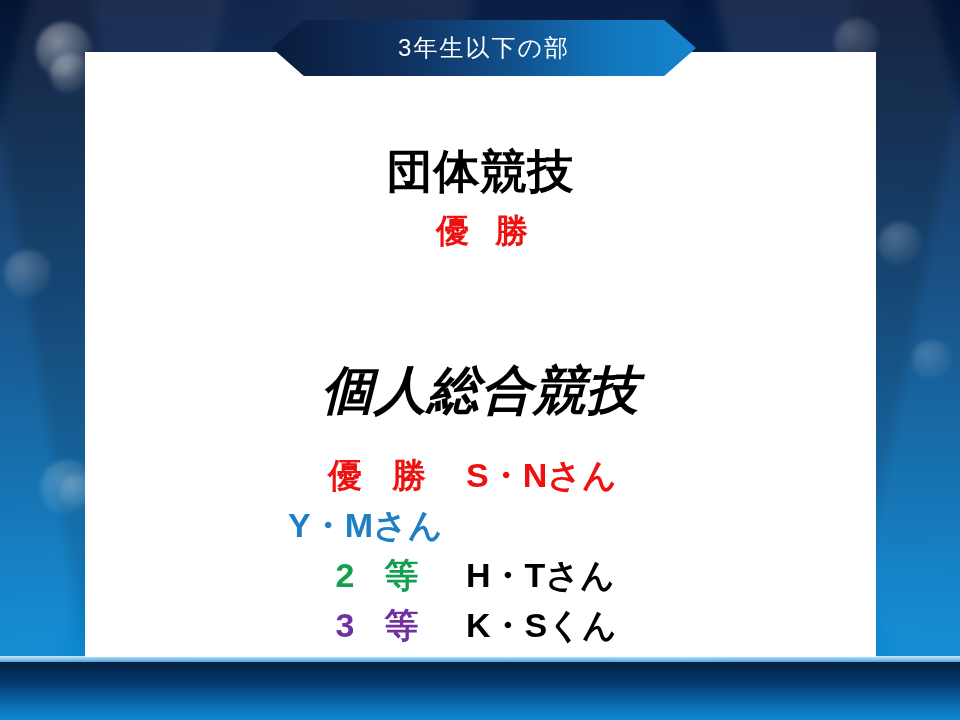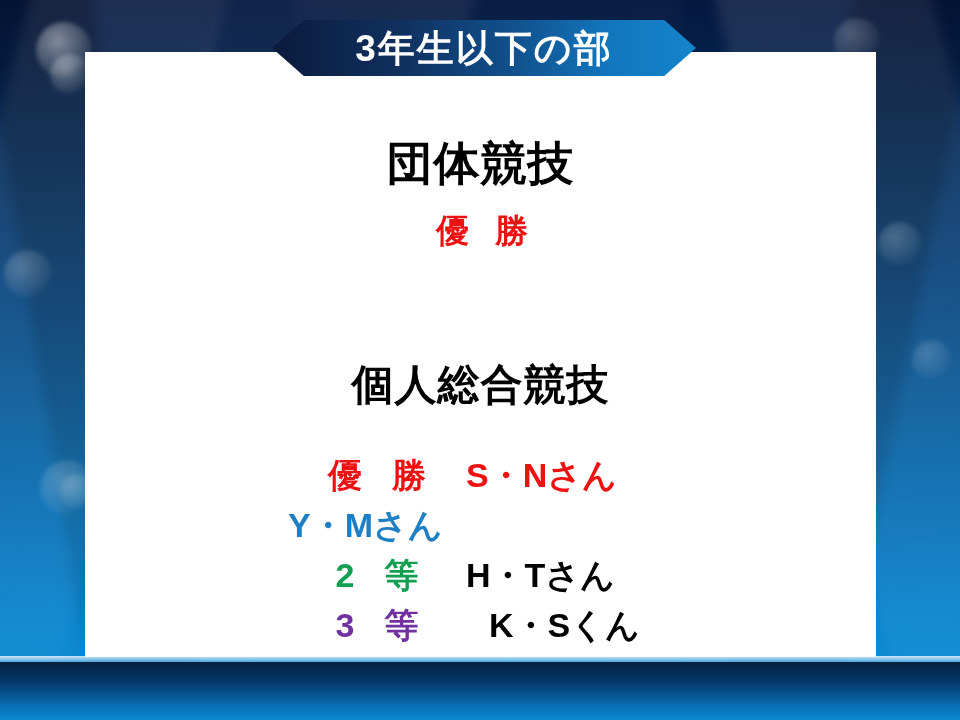--- a/index.html
+++ b/index.html
@@ -97,39 +97,39 @@
     width: 424px;
     height: 56px;
     background: linear-gradient(90deg, #0a1b3c 0%, #10305e 30%, #11528f 58%, #1277bd 80%, #1484cc 100%);
     clip-path: polygon(0% 50%, 7.5% 0%, 92.5% 0%, 100% 50%, 92.5% 100%, 7.5% 100%);
     display: flex;
     align-items: center;
     justify-content: center;
   }
   .banner-text {
     color: #ffffff;
-    font-size: 37px;
-    font-weight: bold;
+    font-size: 24px;
+    font-weight: normal;
     letter-spacing: 2px;
     line-height: 1;
   }
 
   
   .content {
     position: absolute;
     left: 85px;
     top: 52px;
     width: 791px;
     height: 605px;
     text-align: center;
   }
   .team-title {
     position: absolute;
     left: 0; right: 0;
-    top: 88px;
+    top: 96px;
     font-size: 46px;
     font-weight: bold;
     color: #000000;
     letter-spacing: 1px;
     line-height: 1;
   }
   .team-rank {
     position: absolute;
     left: 3px; right: 0;
     top: 162px;
@@ -148,25 +148,26 @@
     color: #000000;
     line-height: 1;
     white-space: nowrap;
   }
   .team-members .ngap { display: inline-block; width: 26px; }
 
   .indiv-title {
     position: absolute;
     left: 0; right: 0;
     top: 312px;
-    font-size: 42px;
+    font-size: 52px;
     font-weight: bold;
     color: #000000;
     letter-spacing: 1px;
     line-height: 1;
+    font-style: italic;
   }
 
   .results {
     position: absolute;
     left: 0; right: 0;
     top: 398px;
   }
   .result-row {
     display: flex;
     align-items: baseline;
@@ -258,18 +259,18 @@
           </span>
         <span class="name-cell" style="color:#000000;">H・Tさん</span>
       </div>
 
       <div class="result-row">
         <span class="rank-cell" style="color:#7030a0;">
             <span>3</span>
             <span class="gap"></span>
             <span>等</span>
           </span>
-        <span class="name-cell" style="color:#000000;margin-left:23px;">K・Sくん</span>
+        <span class="name-cell" style="color:#000000;">K・Sくん</span>
       </div>
 
     </div>
   </div>
 </div>
 
 </body></html>

